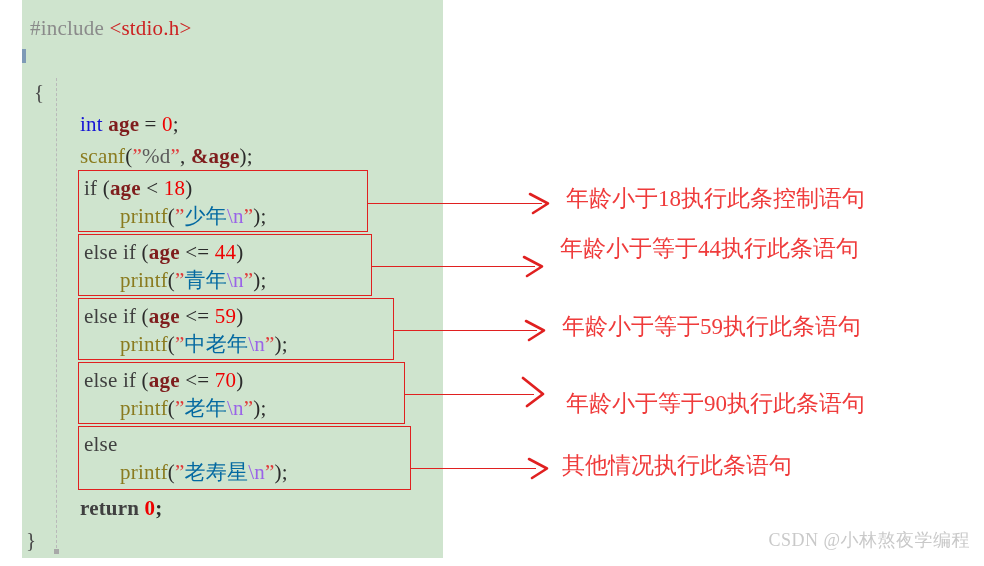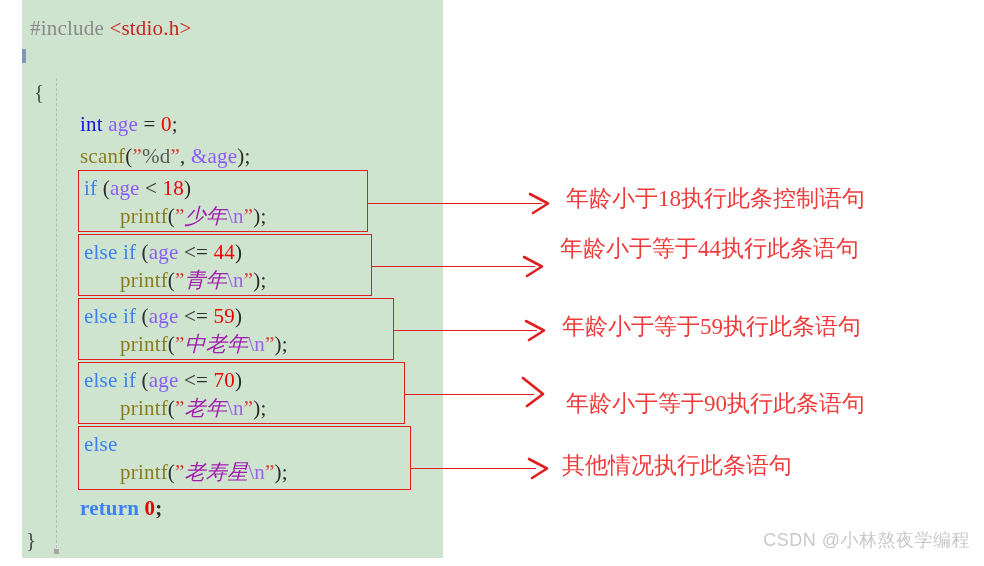--- a/index.html
+++ b/index.html
@@ -65,28 +65,28 @@
   .ln {
     position: absolute;
     left: 0;
     white-space: pre;
   }
 
   
   .c-pre   { color: #8a8a8a; }
   .c-inc   { color: #cc2222; }
   .c-kw    { color: #1414d6; }
-  .c-kw2   { color: #3b82f6; }
+  .c-kw2   { color: #404040; }
   .c-fn    { color: #8a7b1f; }
-  .c-var   { color: #8b5cf6; }
+  .c-var   { color: #7f1d1d; font-weight: bold; }
   .c-num   { color: #ee0000; }
   .c-punct { color: #2b2b2b; }
   .c-op    { color: #2b2b2b; }
   .c-quote { color: #e03b3b; }
-  .c-str   { color: #a21caf; font-style: italic; }
+  .c-str   { color: #0369a1; }
   .c-esc   { color: #9a63e8; }
   .c-brace { color: #4a4a4a; }
   .c-gray  { color: #5a5a5a; }
 
   .squiggle {
     text-decoration: underline wavy #8a2be2;
     text-underline-offset: 3px;
     text-decoration-thickness: 1px;
   }
 
@@ -118,21 +118,21 @@
     line-height: 26px;
     white-space: nowrap;
   }
 
   
   #watermark {
     position: absolute;
     right: 14px;
     bottom: 14px;
     color: #c9c9c9;
-    font-family: Liberation Sans, sans-serif;
+    font-family: Liberation Serif, serif;
     font-size: 18px;
     letter-spacing: 0.5px;
     white-space: nowrap;
   }
 </style>
 </head>
 <body>
 
 <div id="code-panel">
   <div id="indent-guide"></div>

